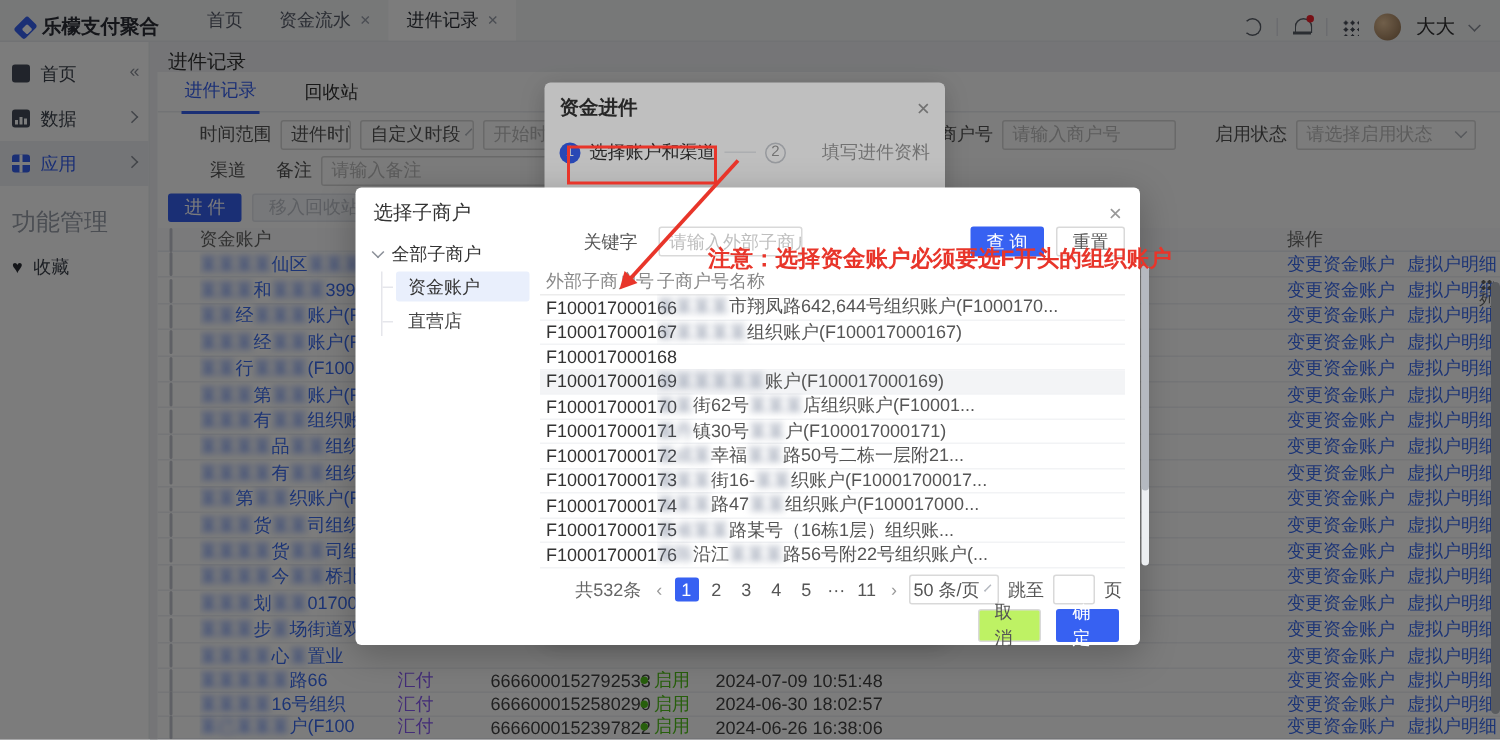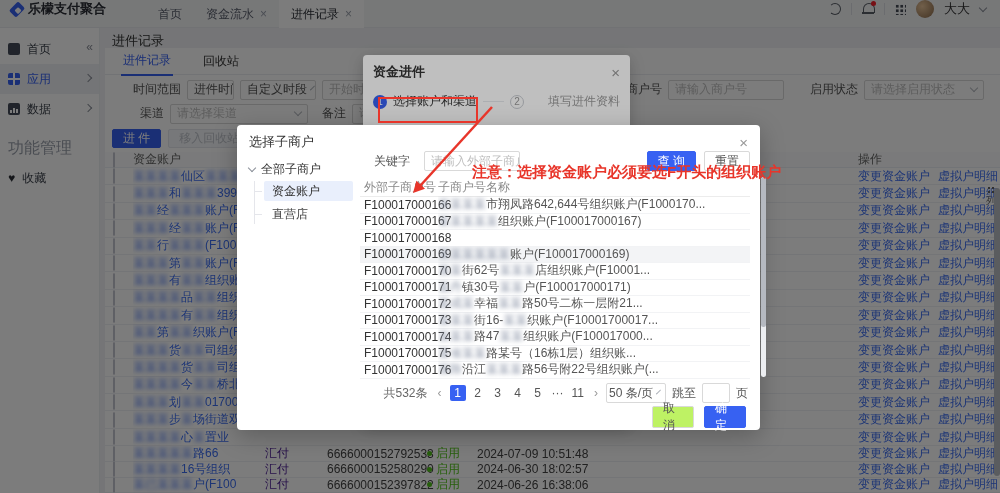--- a/index.html
+++ b/index.html
@@ -1,20 +1,20 @@
 <!DOCTYPE html>
 <html><head>
 <meta charset="utf-8">
 <style>
   html,body{margin:0;padding:0;width:1000px;height:493px;overflow:hidden;
     font-family:"Liberation Sans","DejaVu Sans",sans-serif;font-size:12px;color:#333;background:#f0f2f5;}
   *{box-sizing:border-box;}
 
   
-  .navbar{position:absolute;left:0;top:0;width:1000px;height:28px;background:#f5f6f8;display:flex;align-items:flex-start;border-bottom:1px solid #e8eaee;gap:20px;}
+  .navbar{position:absolute;left:0;top:0;width:1000px;height:28px;background:#f5f6f8;display:flex;align-items:flex-end;border-bottom:1px solid #e8eaee;}
   .logo{display:flex;align-items:center;gap:6px;padding:0 12px;width:118px;}
   .logo-diamond{width:13px;height:13px;background:#3761F2;transform:rotate(45deg);border-radius:2px;position:relative;}
   .logo-diamond::after{content:"";position:absolute;left:4px;top:4px;width:5px;height:5px;background:#fff;transform:rotate(0deg);border-radius:1px;}
   .logo-text{font-weight:bold;font-size:13px;color:#2b2f36;white-space:nowrap;}
   .nav-tabs{display:flex;height:28px;margin-left:8px;}
   .nav-tab{display:flex;align-items:center;gap:6px;padding:0 12px;color:#595f6b;cursor:pointer;font-size:12px;}
   .nav-tab.active{background:#fff;color:#2b2f36;}
   .nav-tab .x{color:#9aa0ab;font-size:12px;line-height:1;}
   .nav-right{margin-left:auto;display:flex;align-items:center;gap:10px;padding-right:14px;color:#5a6068;}
   .nav-divider{width:1px;height:12px;background:#dcdfe4;}
@@ -66,21 +66,21 @@
   .btn{height:19px;display:inline-flex;align-items:center;justify-content:center;border-radius:2px;padding:0 10px;cursor:pointer;font-size:12px;}
   .btn-primary{background:#3761F2;color:#fff;border:1px solid #3761F2;}
   .btn-disabled{background:#f5f7fa;color:#c0c4cc;border:1px solid #e4e7ed;}
   .t-head{display:flex;align-items:center;height:16px;margin-top:4px;background:#fafbfc;color:#666;border-bottom:1px solid #ebeef5;}
   .t-body{overflow:hidden;}
   .t-row{display:flex;align-items:center;height:17.4px;border-bottom:1px solid #eef0f4;}
   .t-row.clear{height:15.7px;}
   .c-cb{width:28px;padding-left:8px;flex:0 0 auto;}
   .cb{width:11px;height:11px;border:1px solid #c3c7cf;border-radius:2px;background:#fff;}
   .c-name{width:132px;flex:0 0 auto;white-space:nowrap;overflow:hidden;color:#3D6EF2;}
-  .c-ch{width:62px;flex:0 0 auto;color:#4c1d95;font-family:Liberation Mono, monospace;}
+  .c-ch{width:62px;flex:0 0 auto;color:#8b5cf6;font-family:Liberation Mono, monospace;}
   .c-no{width:100px;flex:0 0 auto;color:#444;}
   .c-st{width:50px;flex:0 0 auto;display:flex;align-items:center;gap:4px;}
   .dot{width:5px;height:5px;border-radius:50%;background:#52C41A;}
   .st-txt{color:#52C41A;}
   .c-dt{width:230px;flex:0 0 auto;color:#444;}
   .c-fill{flex:1;}
   .c-act{width:142px;flex:0 0 auto;display:flex;gap:8px;white-space:nowrap;}
   .link{color:#3D6EF2;cursor:pointer;text-decoration:none;}
   .seg{display:inline;}
   .blur{filter:blur(2px);opacity:.85;}
@@ -119,21 +119,21 @@
   .m2-head{display:flex;align-items:center;justify-content:space-between;padding:8px 12px 0;}
   .m2-title{font-size:13px;color:#333;}
   .tree{position:absolute;left:12px;top:34px;width:104px;}
   .tree-root{display:flex;align-items:center;gap:6px;color:#333;cursor:pointer;height:20px;}
   .tree-children{margin-left:5px;border-left:1px solid #e5e6eb;padding-left:9px;margin-top:2px;}
   .tree-child{height:20px;display:flex;align-items:center;padding:0 8px;color:#444;cursor:pointer;border-radius:2px;margin-bottom:3px;position:relative;}
   .tree-child::before{content:"";position:absolute;left:-9px;top:10px;width:7px;height:1px;background:#e5e6eb;}
   .tree-child.selected{background:#e9effc;color:#333;}
   .m2-right{position:absolute;left:123px;top:26px;right:10px;}
   .m2-search{display:flex;align-items:center;gap:8px;}
-  .m2-search .f-label{margin-left:14px;}
+  .m2-search .f-label{margin-left:29px;}
   .kw-input{width:96px;height:20px;}
   .btn-sm{height:20px;padding:0 10px;}
   .btn-plain{background:#fff;border:1px solid #d9d9d9;color:#555;}
   .m2-table{margin-top:8px;}
   .m2-thead{display:flex;height:18px;align-items:center;color:#888;border-bottom:1px solid #ececec;}
   .m2-c1{width:78px;flex:0 0 auto;padding-left:4px;white-space:nowrap;}
   .m2-c2{flex:1;white-space:nowrap;overflow:hidden;color:#555;}
   .m2-row{display:flex;align-items:center;height:16.5px;border-bottom:1px solid #f2f3f5;cursor:pointer;}
   .m2-row.hl{background:#f3f4f6;}
   .m2-row .m2-c1{color:#333;}
@@ -191,28 +191,28 @@
   </div>
 </div>
 
 <div class="sidebar">
   <span class="collapse">«</span>
   <div id="side-items">
       <div class="side-item">
         <span class="s-ic"></span>
         <span class="s-label">首页</span>
       </div>
+      <div class="side-item">
+        <span class="s-ic data"></span>
+        <span class="s-label">数据</span>
+        <span class="chev right"></span>
+      </div>
       <div class="side-item active">
         <span class="s-ic apps"></span>
         <span class="s-label">应用</span>
-        <span class="chev right"></span>
-      </div>
-      <div class="side-item">
-        <span class="s-ic data"></span>
-        <span class="s-label">数据</span>
         <span class="chev right"></span>
       </div>
     </div>
   <div class="side-section">功能管理</div>
   <div class="side-item">
     <span class="heart">♥</span>
     <span class="s-label">收藏</span>
   </div>
 </div>
 
@@ -244,24 +244,20 @@
       </span>
     <span class="f-label" style="margin-left:26px">启用状态</span>
     <span class="sel" style="width:120px;margin-right:16px">
         <span class="ph">请选择启用状态</span>
         <span class="chev"></span>
       </span>
   </div>
 
   <div class="filters row2">
     <span class="f-label">渠道</span>
-    <span class="sel" style="width:138px">
-        <span class="ph">请选择渠道</span>
-        <span class="chev"></span>
-      </span>
     <span class="f-label" style="margin-left:14px">备注</span>
     <span class="inp" style="width:200px">
         <span class="ph">请输入备注</span>
       </span>
     <span class="c-fill"></span>
   </div>
 
   <div class="toolbar">
     <span class="btn btn-primary">进 件</span>
     <span class="btn btn-disabled">移入回收站</span>

